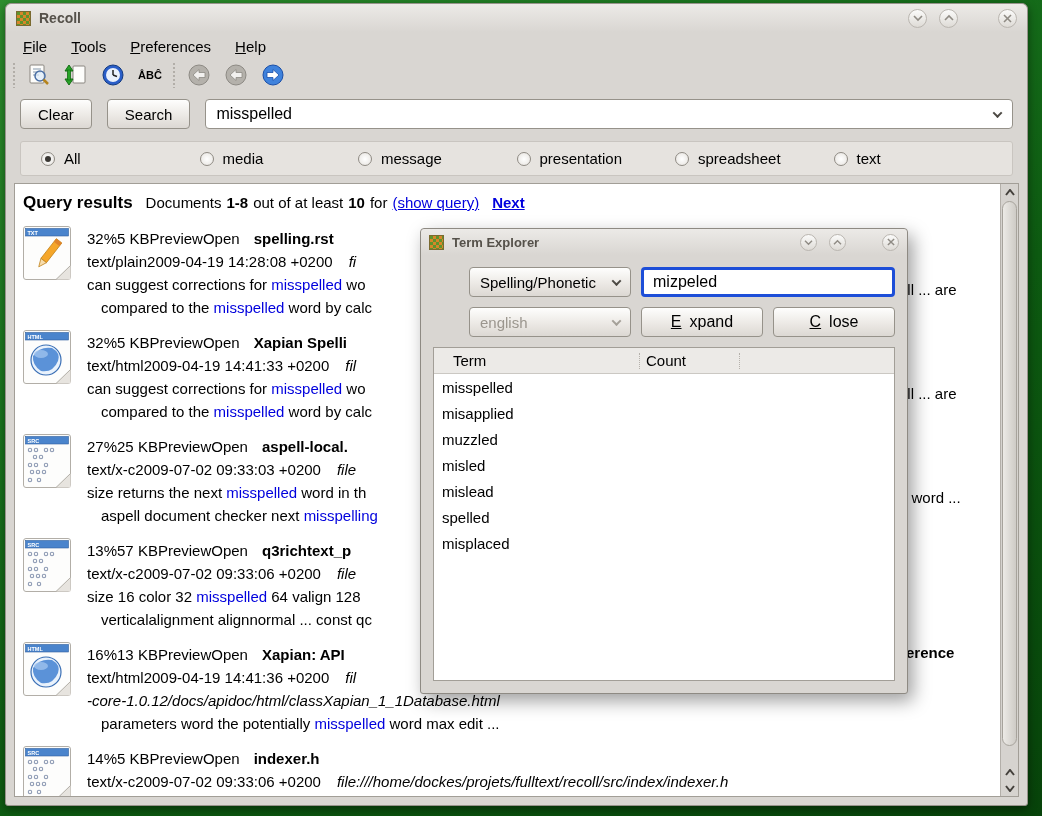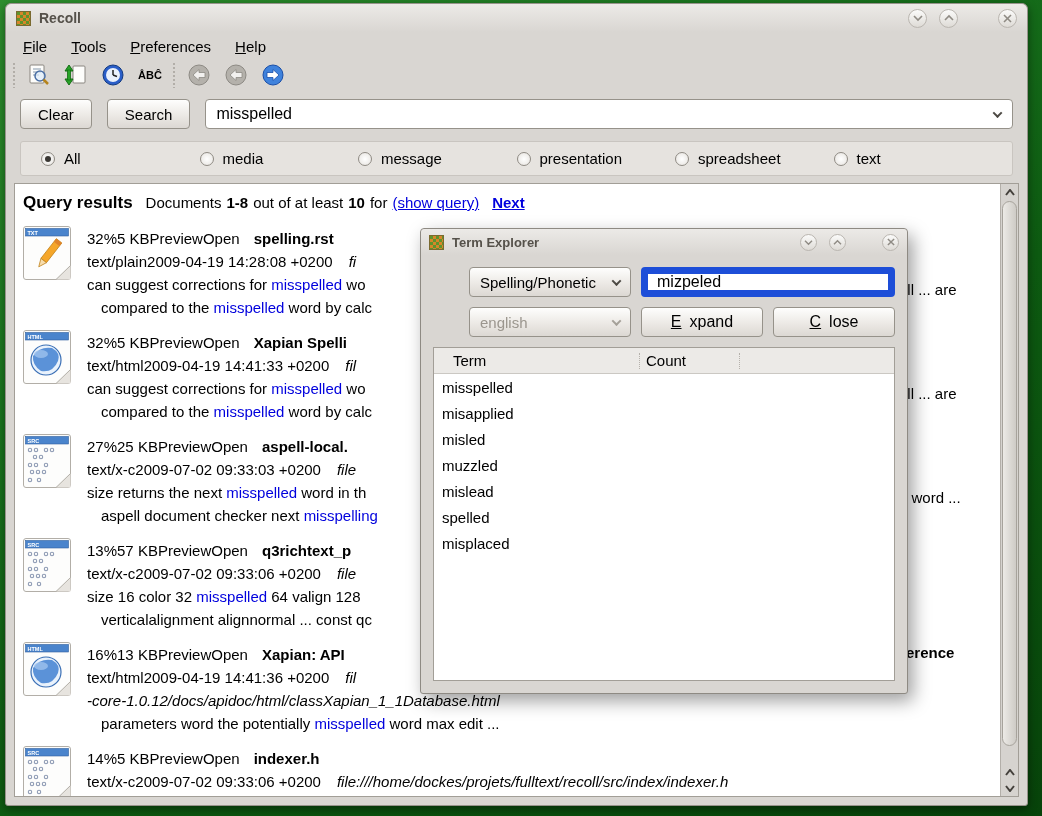--- a/index.html
+++ b/index.html
@@ -74,21 +74,21 @@
     border:1px solid #8e8a83;border-radius:4px 4px 3px 3px;box-shadow:5px 7px 18px rgba(0,0,0,.38);
     display:flex;flex-direction:column;justify-content:center;}
   .dialog .titlebar{height:26px;border-radius:4px 4px 0 0;padding:0 8px;}
   .dialog .title-text{font-size:13px;}
   .dialog .win-btn{width:17px;height:17px;}
   .dlg-body{flex:1;display:flex;flex-direction:column;gap:10px;padding:12px;}
   .dlg-row{display:flex;gap:10px;height:30px;flex:0 0 30px;margin-left:36px;}
   .combo{width:162px;justify-content:space-between;padding:0 10px;flex:0 0 162px;}
   .combo.disabled{color:#9b968e;}
   .combo.disabled .chev{border-color:#a5a199;}
-  .term-input{flex:1;height:30px;font:16px "Liberation Sans",sans-serif;padding:0 9px;border:7px solid #1d4ed8;border-radius:4px;background:#fff;}
+  .term-input{flex:1;height:30px;font:16px "Liberation Sans",sans-serif;padding:0 9px;border:3px solid #1d4ed8;border-radius:4px;background:#fff;}
   .dlg-btn{flex:1;font-size:16px;}
   .term-table{flex:1;background:#fff;border:1px solid #a29e97;display:flex;flex-direction:column;font-size:15px;overflow:hidden;}
   .tt-header{display:flex;height:26px;align-items:center;background:#eceae7;border-bottom:1px solid #cbc8c3;flex:0 0 26px;}
   .tt-col-term{width:205px;padding-left:19px;}
   .tt-col-count{width:100px;padding-left:6px;border-left:1px dotted #b5b1ab;height:16px;display:flex;align-items:center;}
   .tt-col-rest{flex:1;border-left:1px dotted #b5b1ab;height:16px;}
   .tt-row{height:26px;display:flex;align-items:center;padding-left:8px;flex:0 0 26px;}
   u{text-decoration:underline;}
 </style>
 </head>
@@ -447,28 +447,28 @@
       <div>
           <div class="tt-row">
             <span style="width: 197px;">misspelled</span>
             <span></span>
           </div>
           <div class="tt-row">
             <span style="width: 197px;">misapplied</span>
             <span></span>
           </div>
           <div class="tt-row">
+            <span style="width: 197px;">muzzled</span>
+            <span></span>
+          </div>
+          <div class="tt-row">
             <span style="width: 197px;">misled</span>
             <span></span>
           </div>
           <div class="tt-row">
-            <span style="width: 197px;">muzzled</span>
-            <span></span>
-          </div>
-          <div class="tt-row">
             <span style="width: 197px;">mislead</span>
             <span></span>
           </div>
           <div class="tt-row">
             <span style="width: 197px;">spelled</span>
             <span></span>
           </div>
           <div class="tt-row">
             <span style="width: 197px;">misplaced</span>
             <span></span>

